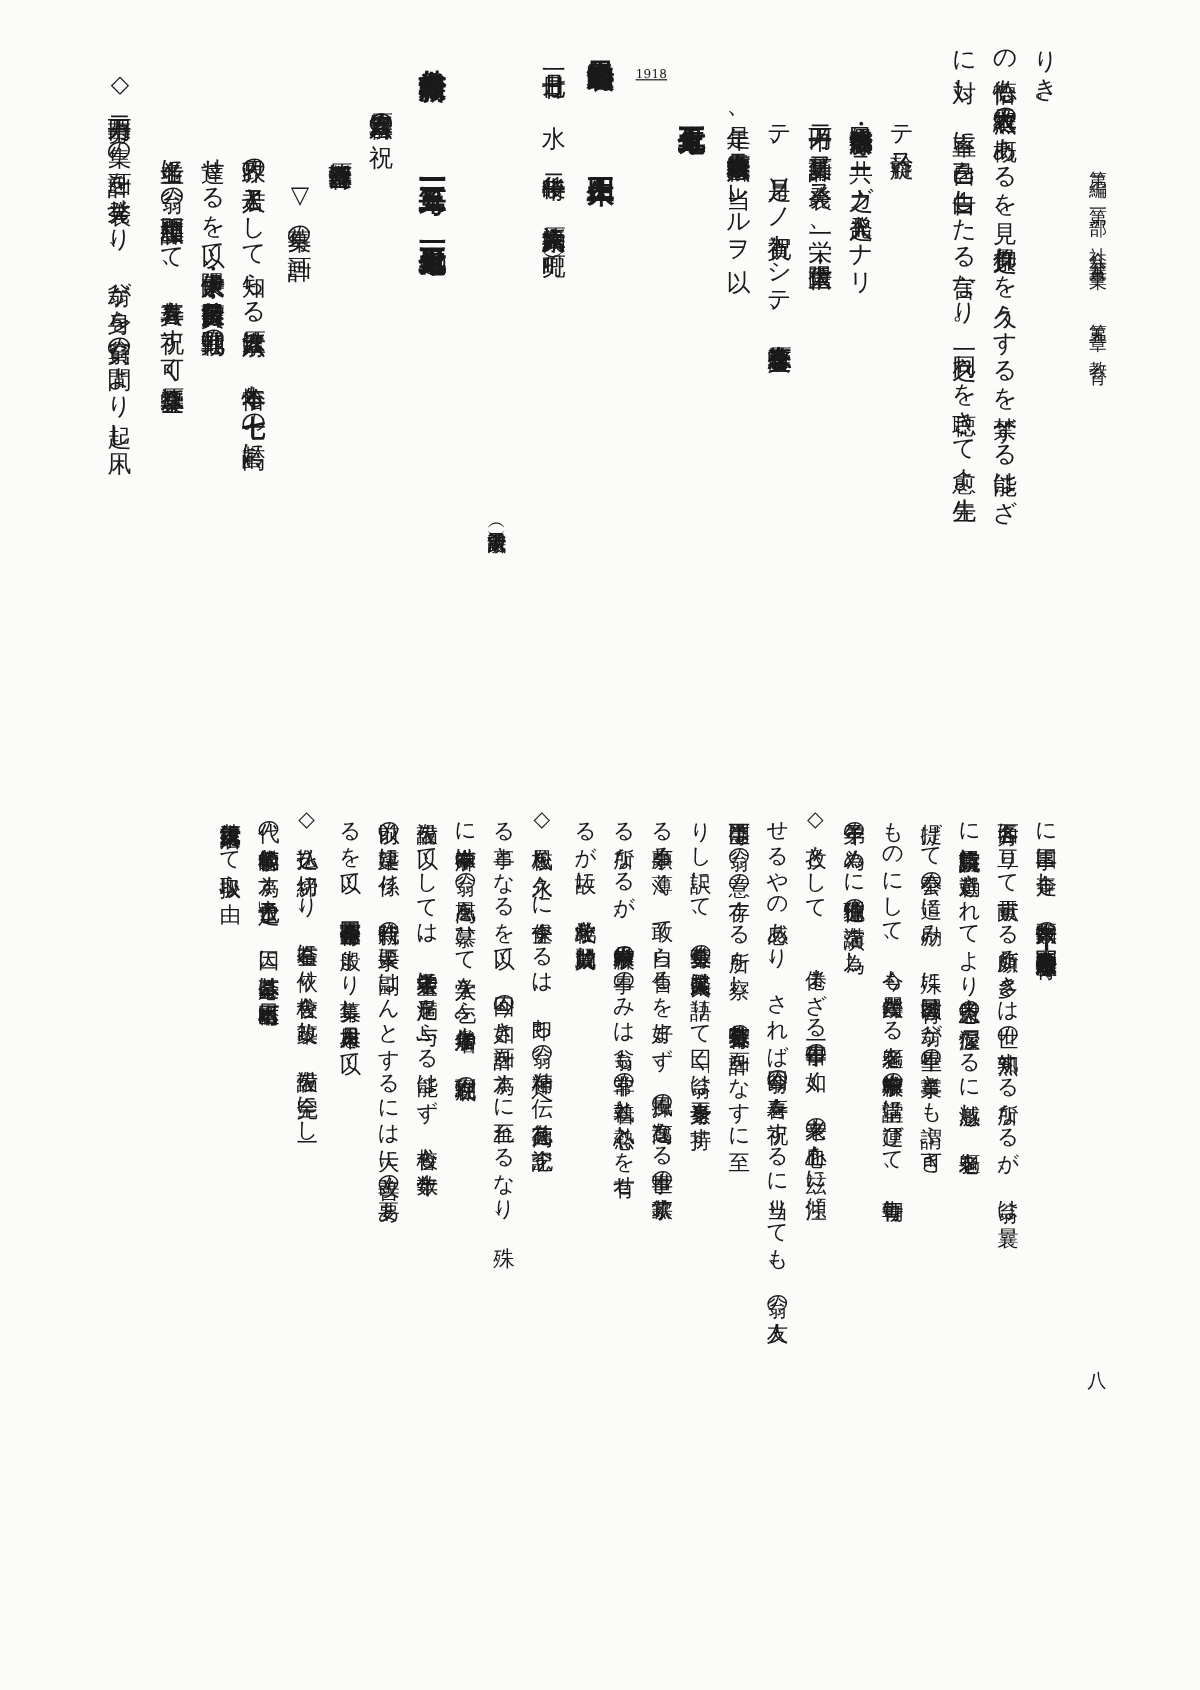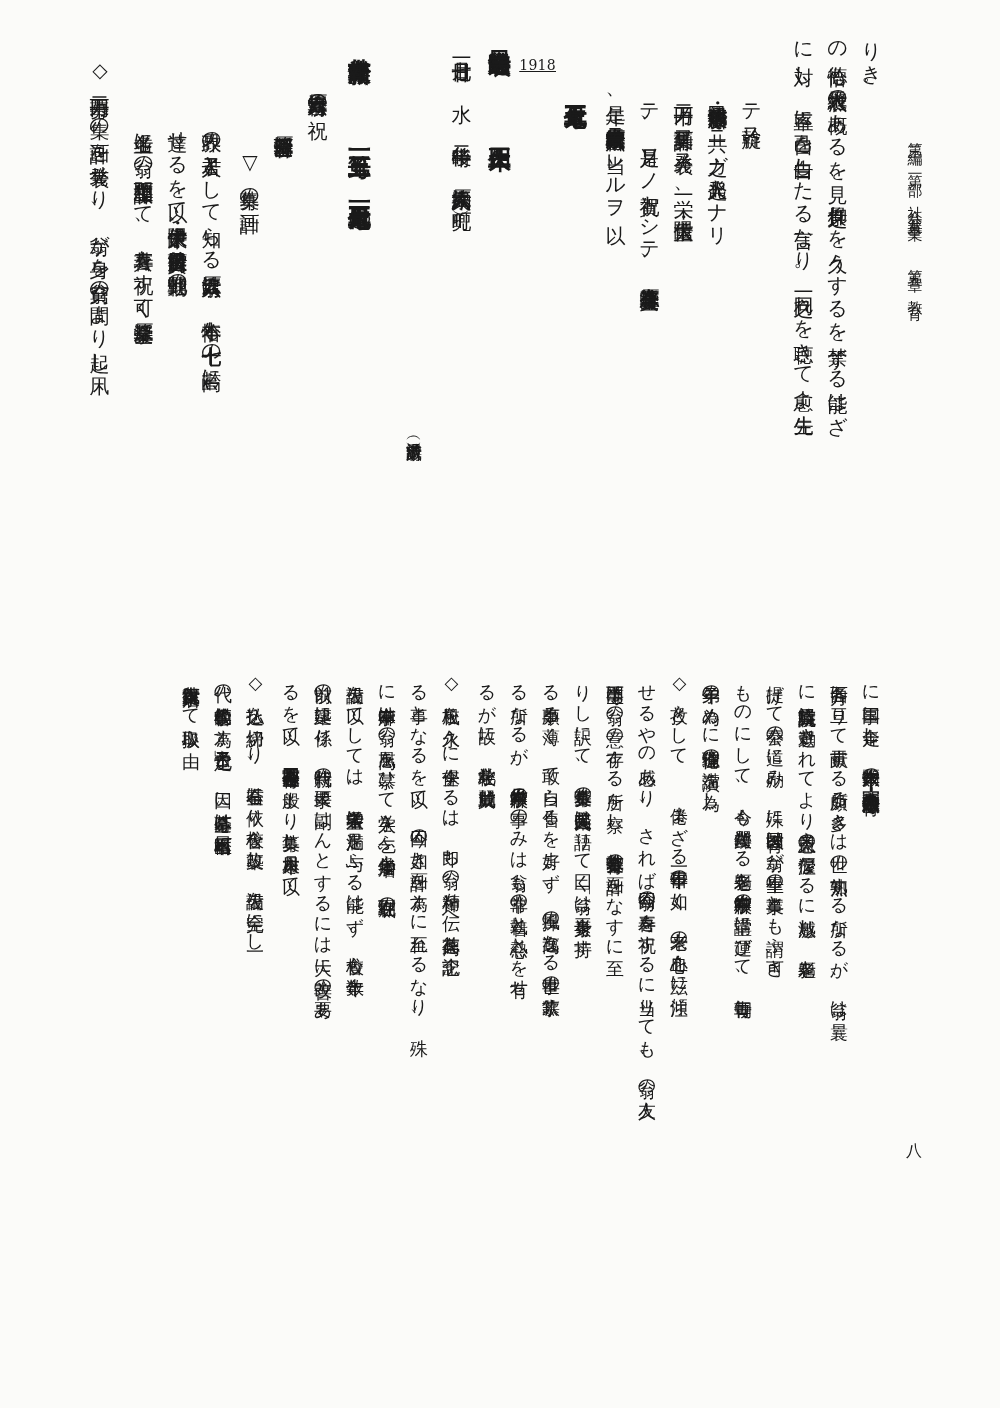--- a/index.html
+++ b/index.html
@@ -49,21 +49,21 @@
   .upper {
     top: 28px;
     font-size: 20px;
     line-height: 1.0;
     height: 620px;
   }
   .upper.small {
     font-size: 16px;
   }
   .upper.tiny {
-    font-size: 14px;
+    font-size: 10px;
     text-decoration: underline;
   }
   .heading-lg {
     font-size: 23px;
     font-weight: bold;
   }
 
   
   .lower {
     top: 672px;

